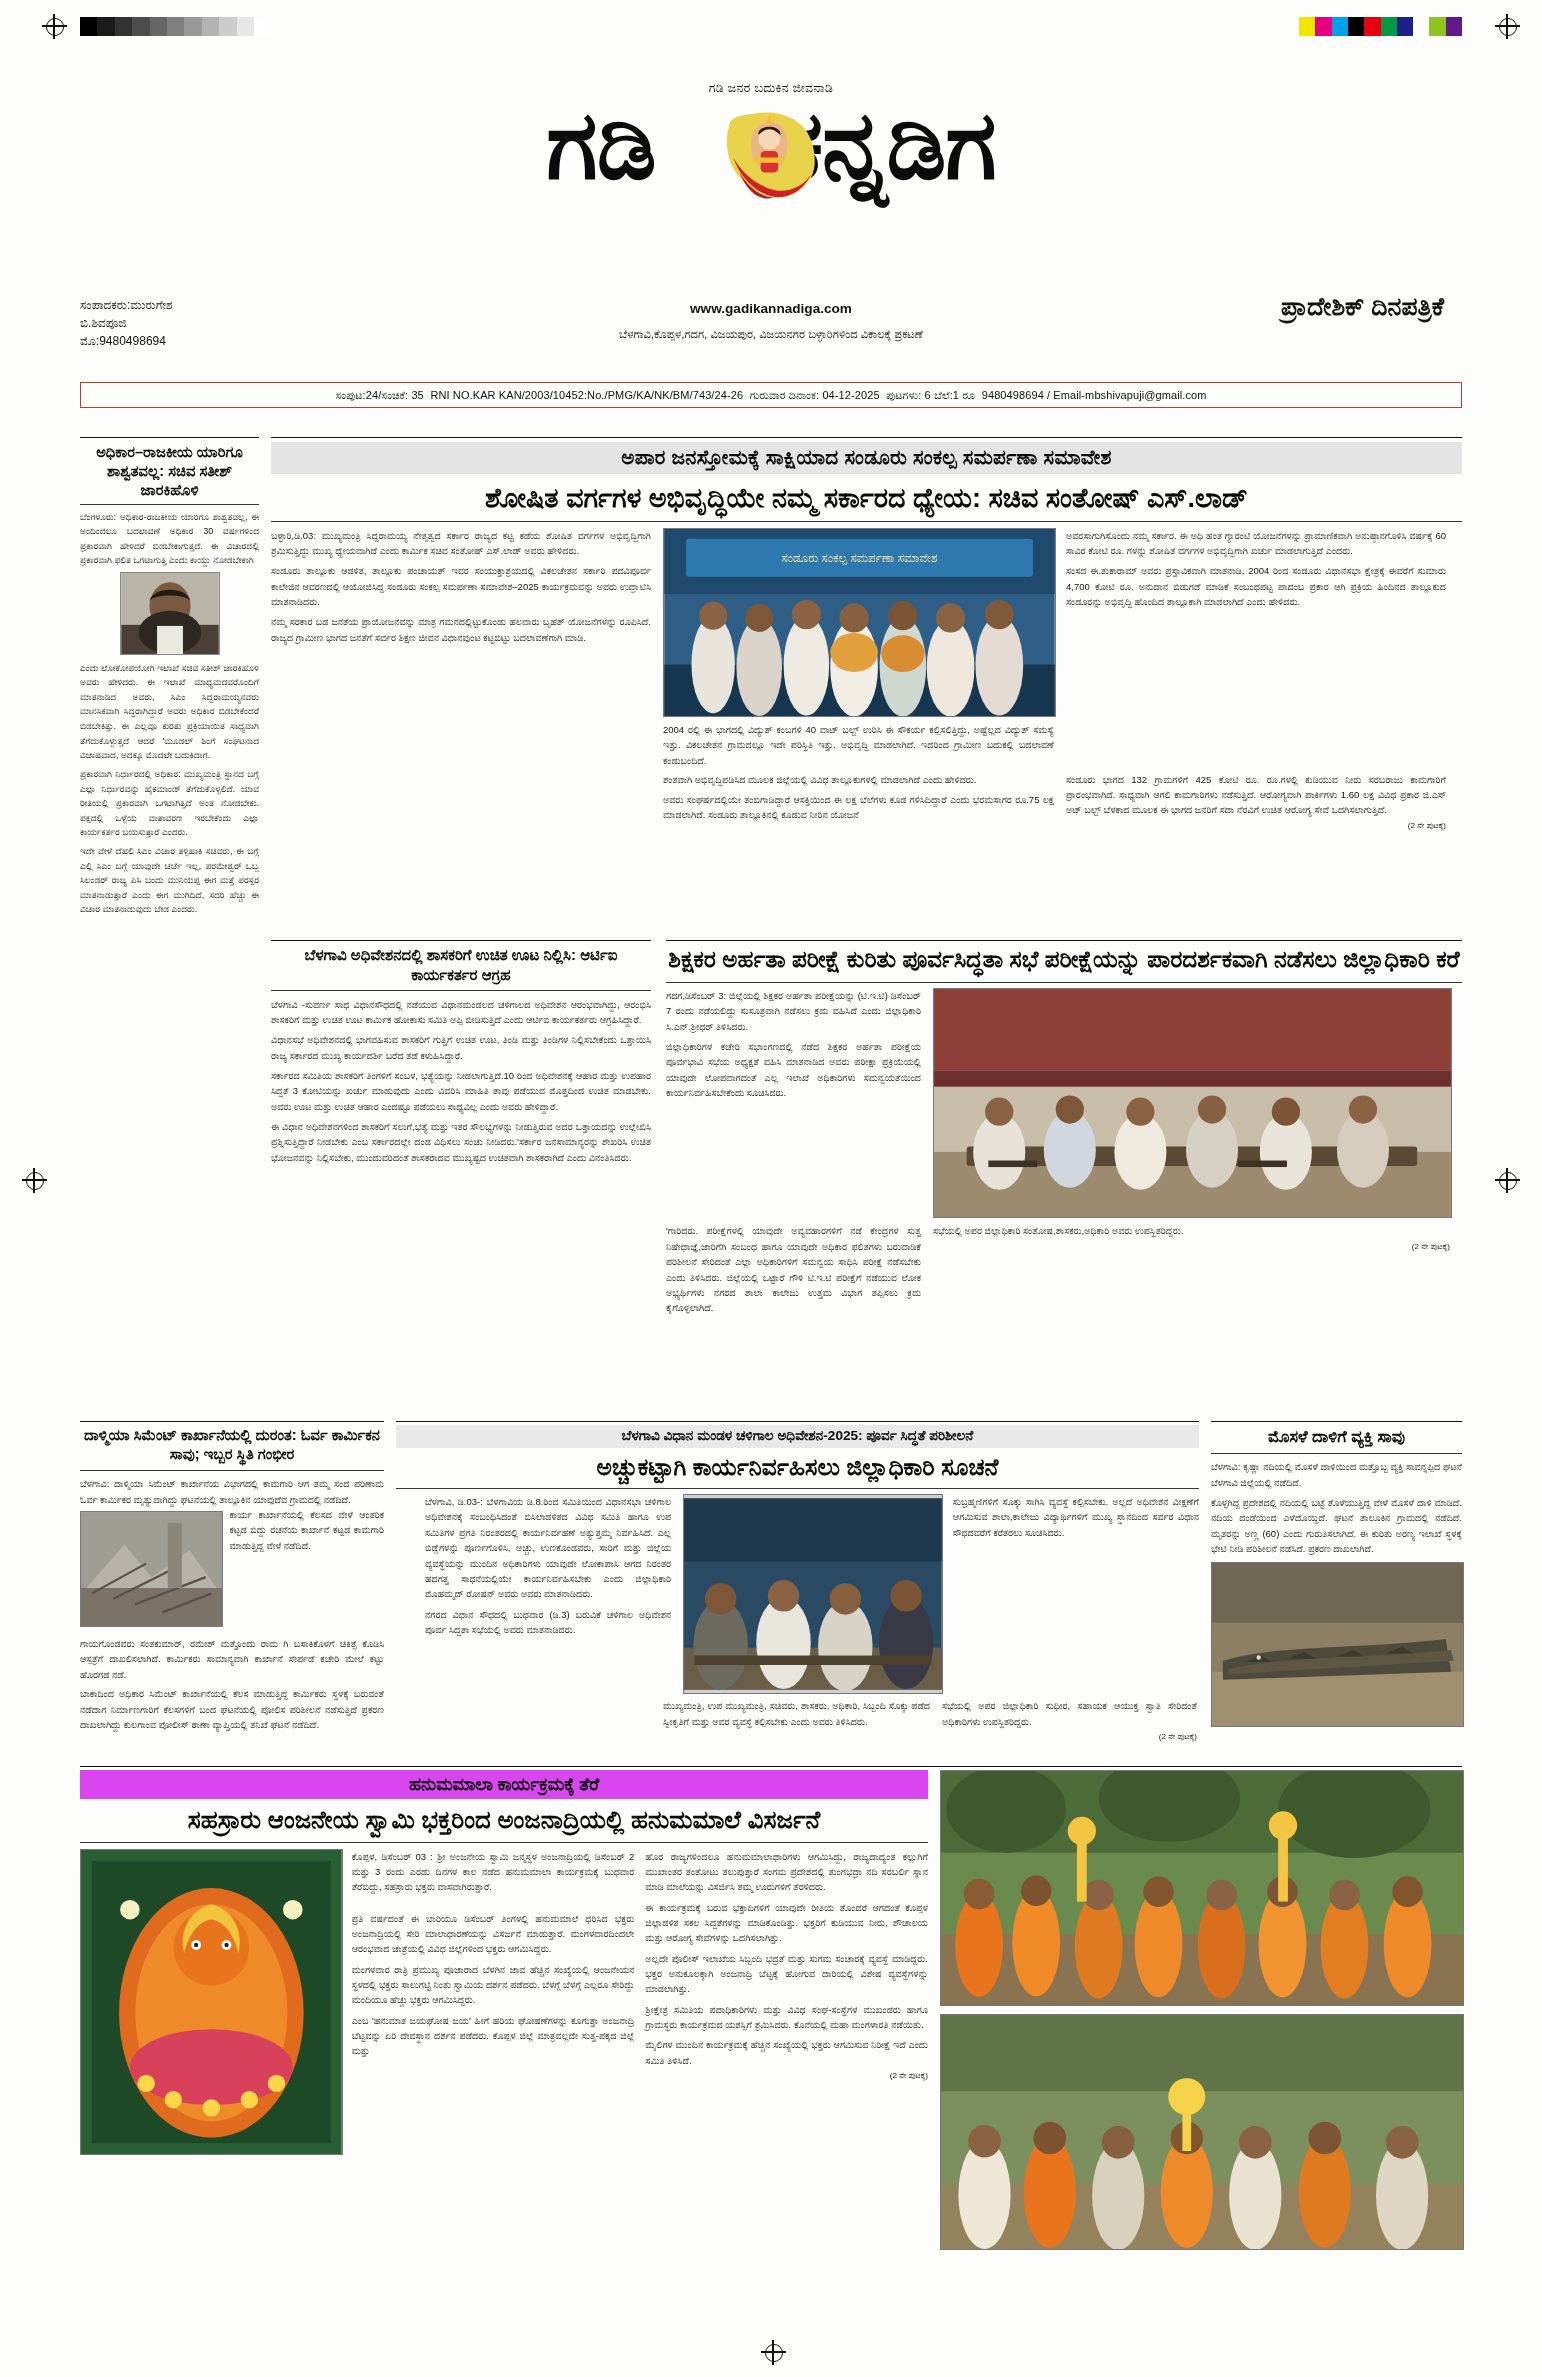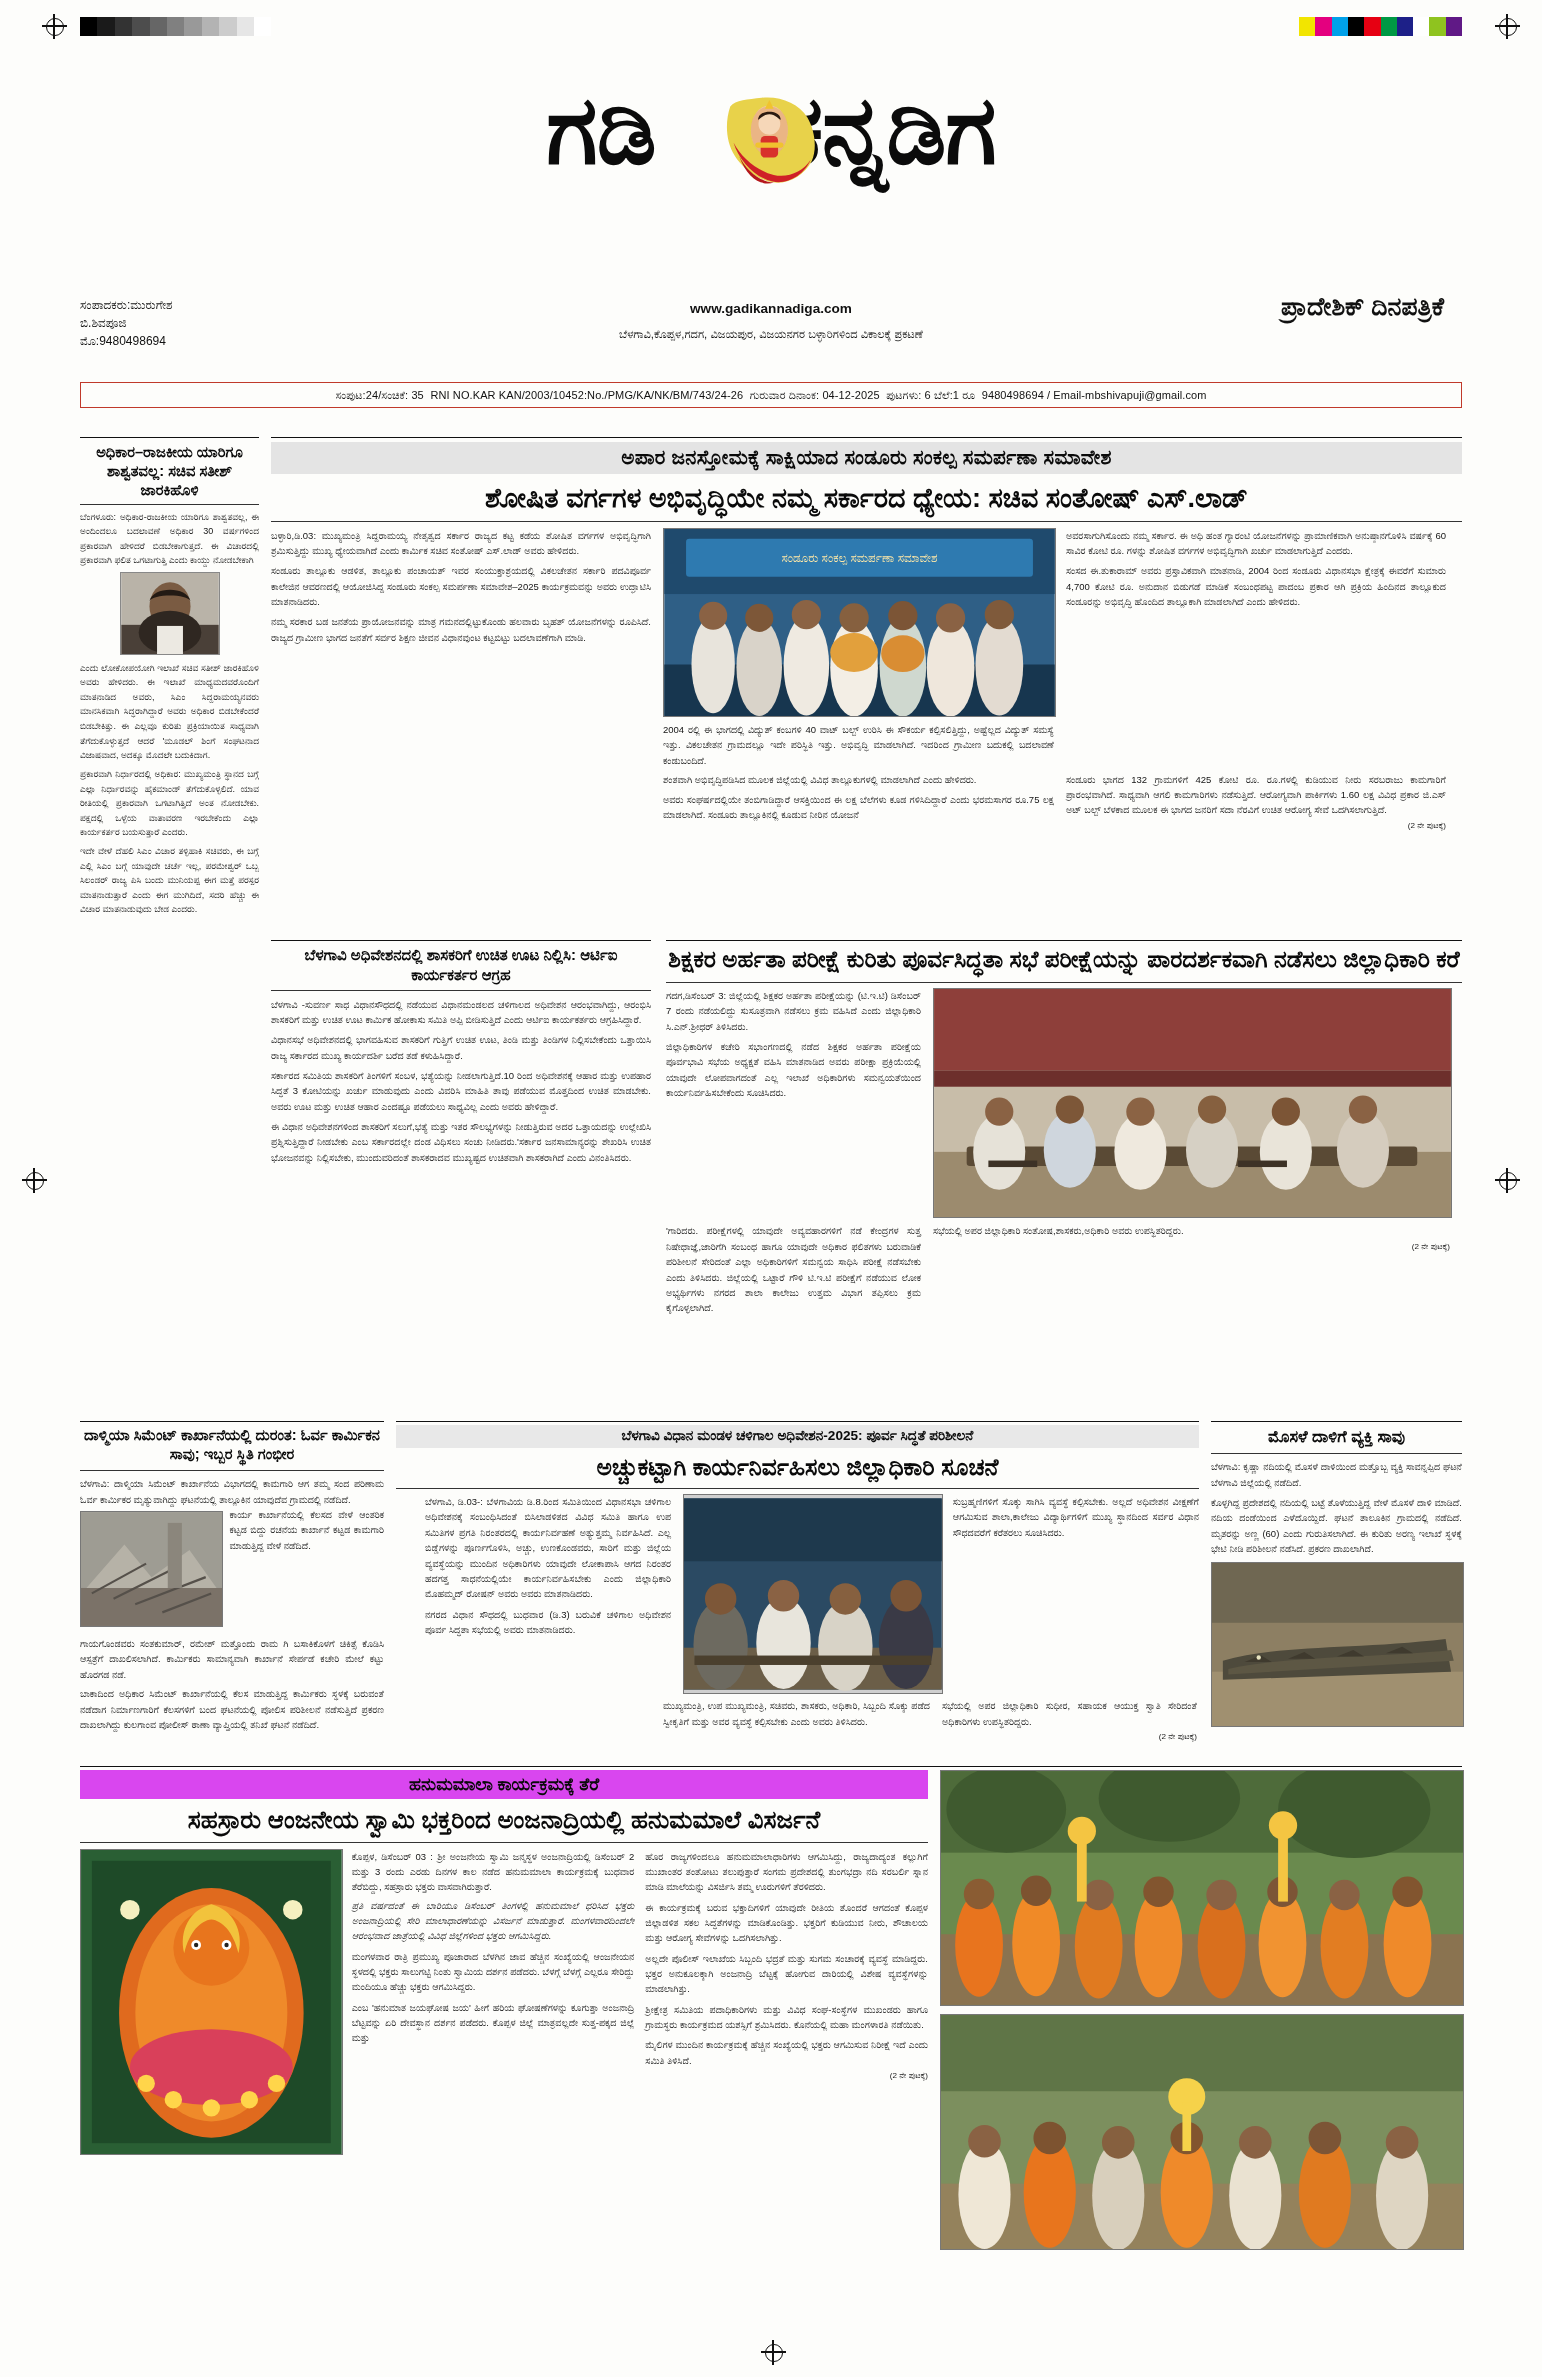--- a/index.html
+++ b/index.html
@@ -94,20 +94,21 @@
       <span></span>
     </div>
   <div class="crossmark" style="right:22px;top:1168px;">
       <span></span>
     </div>
   <div class="crossmark" style="left:761px;bottom:12px;">
       <span></span>
     </div>
 
   <div class="masthead">
+    <div class="tagline">ಗಡಿ ಜನರ ಬದುಕಿನ ಜೀವನಾಡಿ</div>
     <div class="mast-title">
       <span>ಗಡಿ</span><span class="logo-gap"></span><span>ಕನ್ನಡಿಗ</span>
       
       <svg class="mast-logo" viewBox="0 0 230 185">
         <path d="M40 30 C30 60 32 95 48 120 C60 140 85 160 110 168 C140 176 175 160 190 130 C200 108 196 74 182 50 C166 24 130 10 98 14 C72 17 50 18 40 30 Z" fill="#e8d24a"></path>
         <path d="M46 96 C56 130 88 162 118 168 C146 174 176 156 188 128 C174 150 146 162 120 156 C90 148 60 124 46 96 Z" fill="#cf2027"></path>
         <path d="M56 120 C70 150 96 168 120 170 C100 176 72 166 56 120 Z" fill="#b5181d"></path>
         <ellipse cx="112" cy="74" rx="34" ry="46" fill="#f3c6a0"></ellipse>
         <path d="M112 30 C132 30 146 48 146 72 C146 100 132 120 112 120 C92 120 78 100 78 72 C78 48 92 30 112 30 Z" fill="#e2a86f" opacity=".55"></path>
         <circle cx="112" cy="62" r="20" fill="#f6d7b8"></circle>
@@ -409,21 +410,21 @@
                   </g>
                   <g fill="#f5f0c0">
                     <circle cx="90" cy="110" r="18"></circle>
                       <circle cx="390" cy="110" r="18"></circle>
                   </g>
                 </svg>
               </div>
             </div>
             <div style="width:283px;">
               <div class="ktext">ಕೊಪ್ಪಳ, ಡಿಸೆಂಬರ್ 03 : ಶ್ರೀ ಅಂಜನೇಯ ಸ್ವಾಮಿ ಜನ್ಮಸ್ಥಳ ಅಂಜನಾದ್ರಿಯಲ್ಲಿ ಡಿಸೆಂಬರ್ 2 ಮತ್ತು 3 ರಂದು ಎರಡು ದಿನಗಳ ಕಾಲ ನಡೆದ ಹನುಮಮಾಲಾ ಕಾರ್ಯಕ್ರಮಕ್ಕೆ ಬುಧವಾರ ತೆರೆಬಿದ್ದು, ಸಹಸ್ರಾರು ಭಕ್ತರು ವಾಸವಾಗಿರುತ್ತಾರೆ.</div>
-              <div class="ktext" style="margin-top:3px;font-style:italic;">ಪ್ರತಿ ವರ್ಷದಂತೆ ಈ ಬಾರಿಯೂ ಡಿಸೆಂಬರ್ ತಿಂಗಳಲ್ಲಿ ಹನುಮಮಾಲೆ ಧರಿಸಿದ ಭಕ್ತರು ಅಂಜನಾದ್ರಿಯಲ್ಲಿ ಸೇರಿ ಮಾಲಾಧಾರಣೆಯನ್ನು ವಿಸರ್ಜನೆ ಮಾಡುತ್ತಾರೆ. ಮಂಗಳವಾರದಿಂದಲೇ ಆರಂಭವಾದ ಜಾತ್ರೆಯಲ್ಲಿ ವಿವಿಧ ಜಿಲ್ಲೆಗಳಿಂದ ಭಕ್ತರು ಆಗಮಿಸಿದ್ದರು.</div>
+              <div class="ktext" style="margin-top:16px;">ಪ್ರತಿ ವರ್ಷದಂತೆ ಈ ಬಾರಿಯೂ ಡಿಸೆಂಬರ್ ತಿಂಗಳಲ್ಲಿ ಹನುಮಮಾಲೆ ಧರಿಸಿದ ಭಕ್ತರು ಅಂಜನಾದ್ರಿಯಲ್ಲಿ ಸೇರಿ ಮಾಲಾಧಾರಣೆಯನ್ನು ವಿಸರ್ಜನೆ ಮಾಡುತ್ತಾರೆ. ಮಂಗಳವಾರದಿಂದಲೇ ಆರಂಭವಾದ ಜಾತ್ರೆಯಲ್ಲಿ ವಿವಿಧ ಜಿಲ್ಲೆಗಳಿಂದ ಭಕ್ತರು ಆಗಮಿಸಿದ್ದರು.</div>
               <div class="ktext" style="margin-top:4.9px;">ಮಂಗಳವಾರ ರಾತ್ರಿ ಪ್ರಮುಖ್ಯ ಪೂಜಾರಾದ ಬೆಳಗಿನ ಜಾವ ಹೆಚ್ಚಿನ ಸಂಖ್ಯೆಯಲ್ಲಿ ಆಂಜನೇಯನ ಸ್ಥಳದಲ್ಲಿ ಭಕ್ತರು ಸಾಲುಗಟ್ಟಿ ನಿಂತು ಸ್ವಾಮಿಯ ದರ್ಶನ ಪಡೆದರು. ಬೆಳಗ್ಗೆ ಬೆಳಗ್ಗೆ ಎಲ್ಲರೂ ಸೇರಿದ್ದು ಮಂದಿಯೂ ಹೆಚ್ಚು ಭಕ್ತರು ಆಗಮಿಸಿದ್ದರು.</div>
               <div class="ktext" style="margin-top:4.9px;">ಎಂಬ 'ಹನುಮಾತ ಜಯಘೋಷ ಜಯ' ಹೀಗೆ ಹರಿಯ ಘೋಷಣೆಗಳನ್ನು ಕೂಗುತ್ತಾ ಅಂಜನಾದ್ರಿ ಬೆಟ್ಟವನ್ನು ಏರಿ ದೇವಸ್ಥಾನ ದರ್ಶನ ಪಡೆದರು. ಕೊಪ್ಪಳ ಜಿಲ್ಲೆ ಮಾತ್ರವಲ್ಲದೇ ಸುತ್ತ-ಪಕ್ಕದ ಜಿಲ್ಲೆ ಮತ್ತು</div>
             </div>
             <div style="width:283px;">
               <div class="ktext">ಹೊರ ರಾಜ್ಯಗಳಿಂದಲೂ ಹನುಮಮಾಲಾಧಾರಿಗಳು ಆಗಮಿಸಿದ್ದು, ರಾಜ್ಯದಾದ್ಯಂತ ಕಲ್ಲುಗಿಗೆ ಮುಖಾಂತರ ತಂತೋಟು ತಲುಪುತ್ತಾರೆ ಸಂಗಮ ಪ್ರದೇಶದಲ್ಲಿ ತುಂಗಭದ್ರಾ ನದಿ ಸರಬರ್ಲಿ ಸ್ನಾನ ಮಾಡಿ ಮಾಲೆಯನ್ನು ವಿಸರ್ಜಿಸಿ ತಮ್ಮ ಊರುಗಳಿಗೆ ತೆರಳಿದರು.</div>
               <div class="ktext" style="margin-top:4.9px;">ಈ ಕಾರ್ಯಕ್ರಮಕ್ಕೆ ಬರುವ ಭಕ್ತಾದಿಗಳಿಗೆ ಯಾವುದೇ ರೀತಿಯ ತೊಂದರೆ ಆಗದಂತೆ ಕೊಪ್ಪಳ ಜಿಲ್ಲಾಡಳಿತ ಸಕಲ ಸಿದ್ಧತೆಗಳನ್ನು ಮಾಡಿಕೊಂಡಿತ್ತು. ಭಕ್ತರಿಗೆ ಕುಡಿಯುವ ನೀರು, ಶೌಚಾಲಯ ಮತ್ತು ಆರೋಗ್ಯ ಸೇವೆಗಳನ್ನು ಒದಗಿಸಲಾಗಿತ್ತು.</div>
               <div class="ktext" style="margin-top:4.9px;">ಅಲ್ಲದೇ ಪೊಲೀಸ್ ಇಲಾಖೆಯ ಸಿಬ್ಬಂದಿ ಭದ್ರತೆ ಮತ್ತು ಸುಗಮ ಸಂಚಾರಕ್ಕೆ ವ್ಯವಸ್ಥೆ ಮಾಡಿದ್ದರು. ಭಕ್ತರ ಅನುಕೂಲಕ್ಕಾಗಿ ಅಂಜನಾದ್ರಿ ಬೆಟ್ಟಕ್ಕೆ ಹೋಗುವ ದಾರಿಯಲ್ಲಿ ವಿಶೇಷ ವ್ಯವಸ್ಥೆಗಳನ್ನು ಮಾಡಲಾಗಿತ್ತು.</div>
               <div class="ktext" style="margin-top:4.9px;">ಶ್ರೀಕ್ಷೇತ್ರ ಸಮಿತಿಯ ಪದಾಧಿಕಾರಿಗಳು ಮತ್ತು ವಿವಿಧ ಸಂಘ-ಸಂಸ್ಥೆಗಳ ಮುಖಂಡರು ಹಾಗೂ ಗ್ರಾಮಸ್ಥರು ಕಾರ್ಯಕ್ರಮದ ಯಶಸ್ಸಿಗೆ ಶ್ರಮಿಸಿದರು. ಕೊನೆಯಲ್ಲಿ ಮಹಾ ಮಂಗಳಾರತಿ ನಡೆಯಿತು.</div>
               <div class="ktext" style="margin-top:4.9px;">ಮೈಲಿಗಳ ಮುಂದಿನ ಕಾರ್ಯಕ್ರಮಕ್ಕೆ ಹೆಚ್ಚಿನ ಸಂಖ್ಯೆಯಲ್ಲಿ ಭಕ್ತರು ಆಗಮಿಸುವ ನಿರೀಕ್ಷೆ ಇದೆ ಎಂದು ಸಮಿತಿ ತಿಳಿಸಿದೆ.</div>
               <div class="cap" style="margin-top:3.3px;">(2 ನೇ ಪುಟಕ್ಕೆ)</div>

